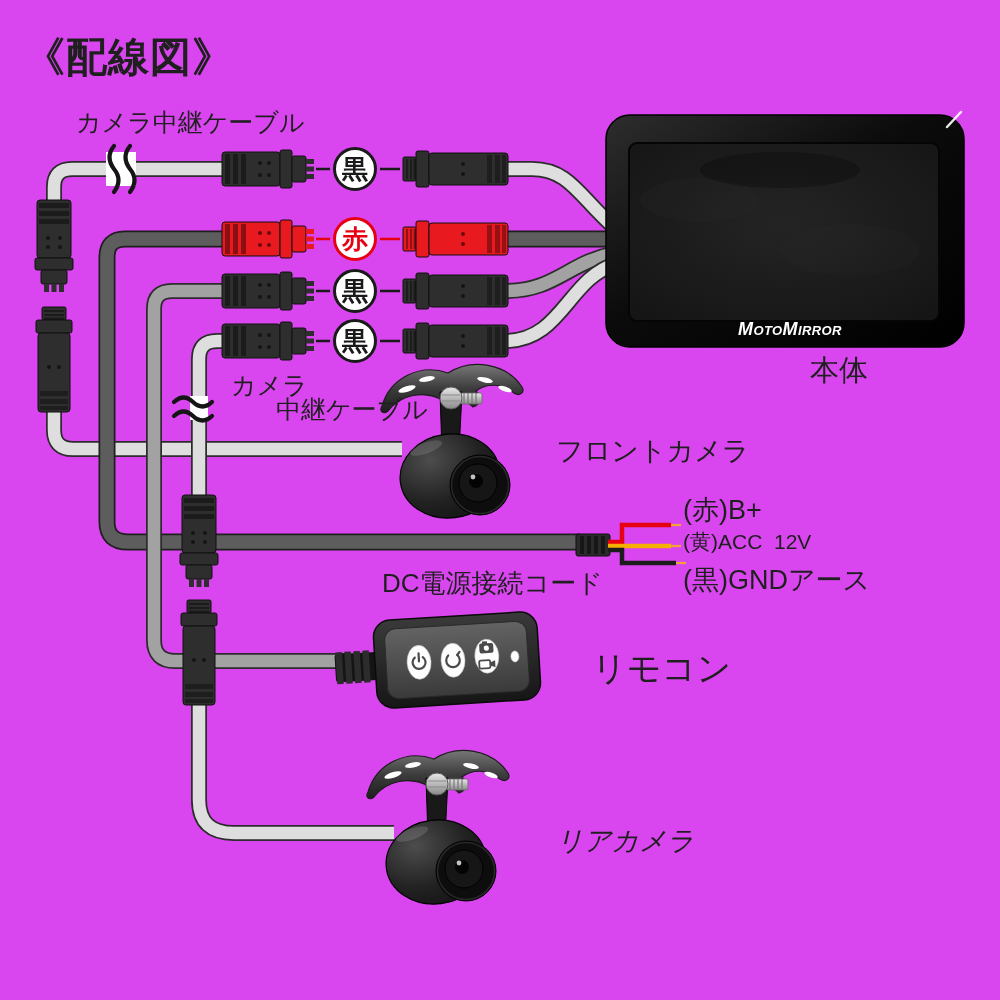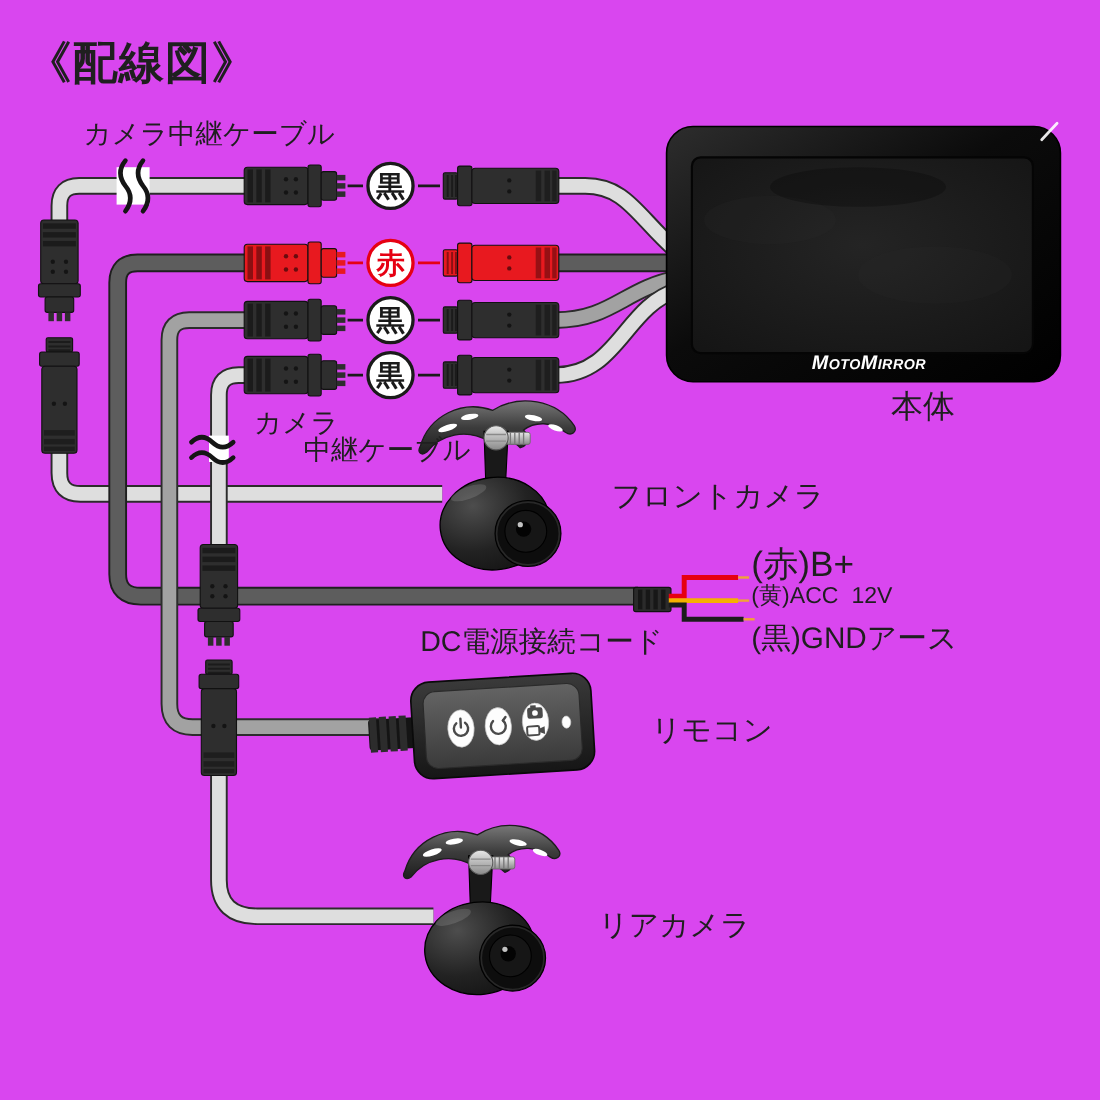--- a/index.html
+++ b/index.html
@@ -8,24 +8,24 @@
     font-family:"Liberation Sans","DejaVu Sans",sans-serif;color:#1f1f1f;
   }
   .stage svg.wiring{position:absolute;left:0;top:0;}
   .lbl{position:absolute;white-space:pre;line-height:1.15;color:#1f1f1f;}
   .title{left:24px;top:34px;font-size:41px;font-weight:700;letter-spacing:1px;}
   .relay-top{left:76px;top:108px;font-size:25px;}
   .relay-mid-1{left:231px;top:371px;font-size:25px;}
   .relay-mid-2{left:231px;top:395px;font-size:25px;margin-left:45px;}
   .main-unit-lbl{left:800px;top:354px;font-size:29px;margin-left:10px;}
   .front-cam-lbl{left:556px;top:436px;font-size:27px;}
-  .rear-cam-lbl{left:544px;top:826px;font-size:27px;}
-  .remote-lbl{left:592px;top:649px;font-size:27px;}
+  .rear-cam-lbl{left:556px;top:826px;font-size:27px;font-style:italic;}
+  .remote-lbl{left:592px;top:649px;font-size:34px;}
   .dc-lbl{left:357px;top:569px;font-size:26px;margin-left:25px;}
-  .pw0{left:683px;top:495px;font-size:32px;}
+  .pw0{left:683px;top:495px;font-size:27px;}
   .pw1{left:683px;top:530px;font-size:21px;}
   .pw2{left:683px;top:565px;font-size:27px;text-align:right;}
   .badge{
     position:absolute;width:38px;height:38px;border-radius:50%;
     border:3px solid #1a1a1a;background:#fff;display:flex;align-items:center;justify-content:center;
     font-size:26px;font-weight:700;color:#1a1a1a;
   }
   .badge.red{border-color:#e60012;color:#e60012;}
   .b0{left:333px;top:147px;}
   .b1{left:333px;top:217px;}

